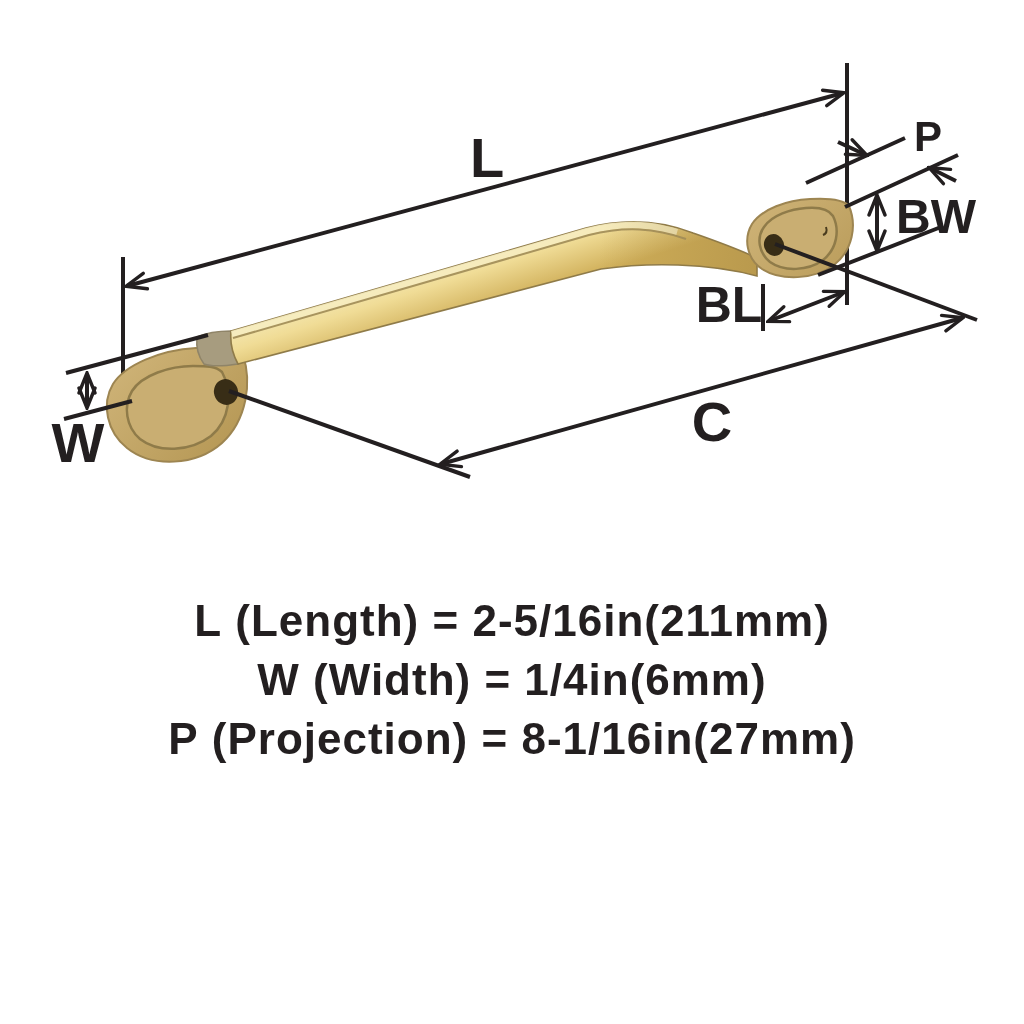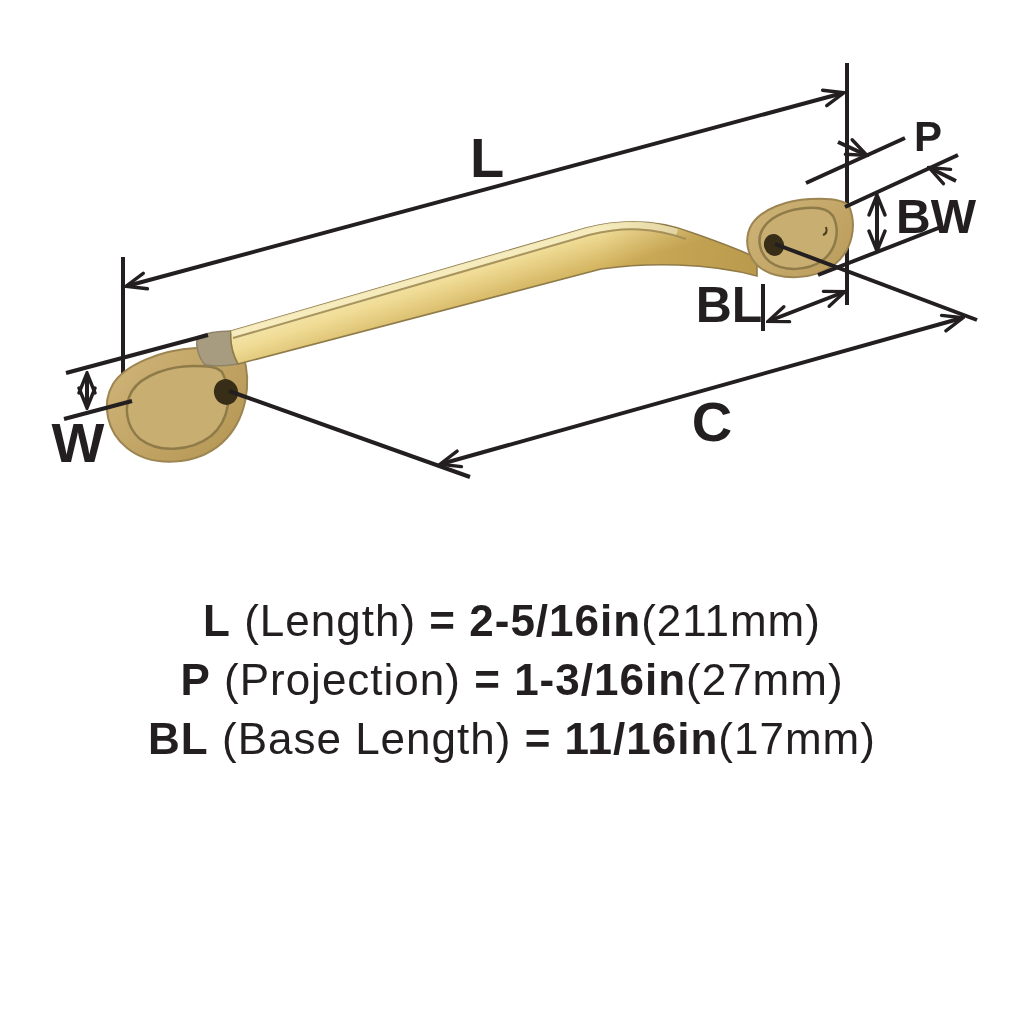--- a/index.html
+++ b/index.html
@@ -2,21 +2,21 @@
 <html><head>
 <meta charset="utf-8">
 <style>
   html,body{margin:0;padding:0;background:#ffffff;}
   body{width:1024px;height:1024px;position:relative;overflow:hidden;
        font-family:"Liberation Sans", sans-serif;color:#231f20;}
   #diagram{position:absolute;left:0;top:0;}
   .specs{position:absolute;left:0;top:591px;width:1024px;text-align:center;}
   .spec-line{font-size:44px;line-height:59px;letter-spacing:1px;white-space:nowrap;}
   .b{font-weight:700;}
-  .r{font-weight:400;}
+  .r{font-weight:700;}
   .dimlabel{font-weight:700;fill:#231f20;}
 </style>
 </head>
 <body>
 
 <svg id="diagram" width="1024" height="585" viewBox="0 0 1024 585">
   <defs>
     <marker id="ah" viewBox="-26 -12 28 24" markerWidth="28" markerHeight="24" refX="-1" refY="0" orient="auto-start-reverse" markerUnits="userSpaceOnUse">
       <path d="M-20,-8 L0,0 L-20,8" fill="none" stroke="#231f20" stroke-width="3.4" stroke-linecap="round"></path>
     </marker>
@@ -100,24 +100,24 @@
 </svg>
 
 <div class="specs">
   <div class="spec-line">
     <span class="b">L</span>
     <span class="r">(Length)</span>
     <span class="b">=</span>
     <span class="b">2-5/16in</span><span class="r">(211mm)</span>
   </div>
   <div class="spec-line">
+    <span class="b">W</span>
+    <span class="r">(Width)</span>
+    <span class="b">=</span>
+    <span class="b">1/4in</span><span class="r">(6mm)</span>
+  </div>
+  <div class="spec-line">
     <span class="b">P</span>
     <span class="r">(Projection)</span>
     <span class="b">=</span>
-    <span class="b">1-3/16in</span><span class="r">(27mm)</span>
-  </div>
-  <div class="spec-line">
-    <span class="b">BL</span>
-    <span class="r">(Base Length)</span>
-    <span class="b">=</span>
-    <span class="b">11/16in</span><span class="r">(17mm)</span>
+    <span class="b">8-1/16in</span><span class="r">(27mm)</span>
   </div>
 </div>
 
 </body></html>

